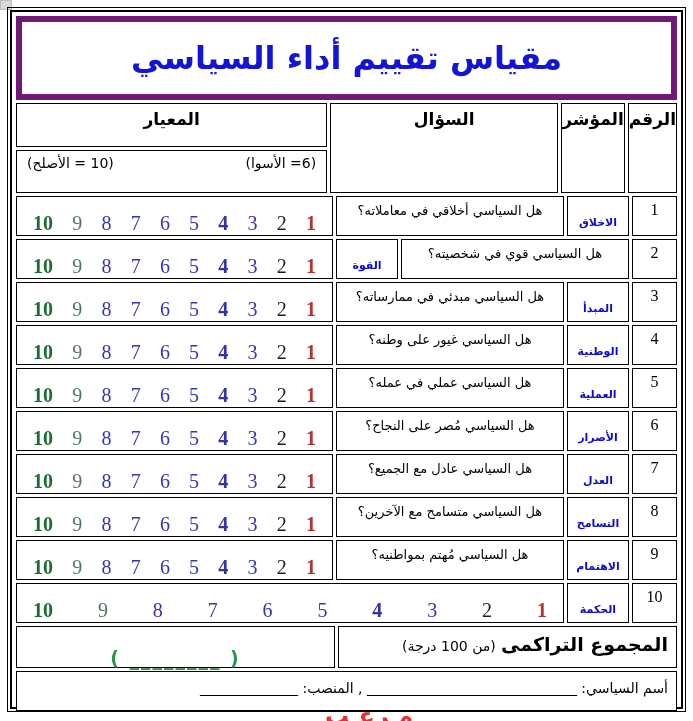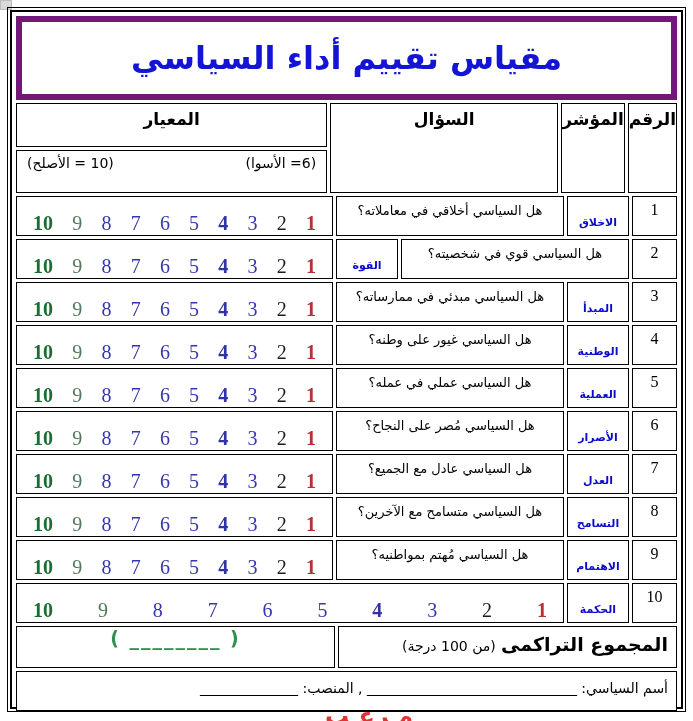--- a/index.html
+++ b/index.html
@@ -46,21 +46,21 @@
   .cell-q{text-align:center;padding-top:6px;font-size:13px;}
   .cell-scale{
     display:flex;direction:ltr;justify-content:space-between;
     padding:5px 16px 0;font-size:20px;
     font-family:"Liberation Serif","DejaVu Serif",serif;
   }
   .total-row{height:42px;flex:0 0 auto;}
   .total-right{flex:0 0 339px;padding:6px 8px 0;text-align:right;white-space:nowrap;}
   .total-right .total-label{font-weight:bold;font-size:19px;}
   .total-right .total-sub{font-size:14px;}
-  .total-left{flex:1 1 auto;text-align:center;padding-top:0;
+  .total-left{flex:1 1 auto;text-align:center;padding-top:20px;
     color:#2f9150;font-size:19px;font-weight:bold;letter-spacing:2px;}
   .footer-row{flex:1 1 auto;min-height:40px;}
   .footer-cell{flex:1 1 auto;padding:8px 8px 0;font-size:14px;white-space:nowrap;overflow:hidden;}
   .watermark{
     position:absolute;top:702px;left:325px;color:#e23333;
     font-weight:bold;font-size:24px;letter-spacing:1px;
   }
 </style>
 </head>
 <body>

